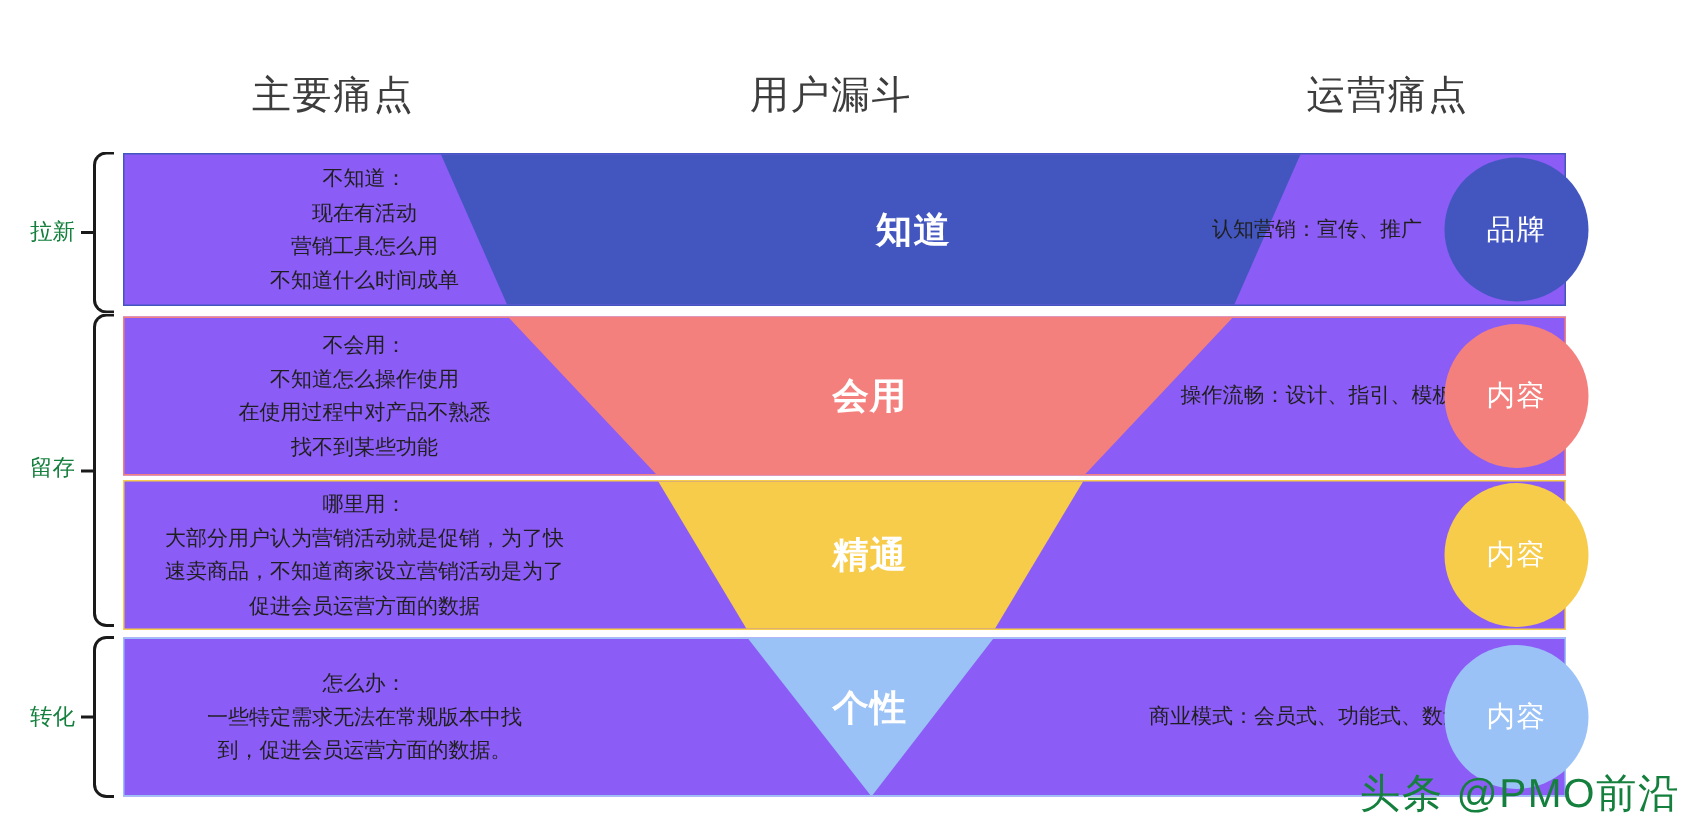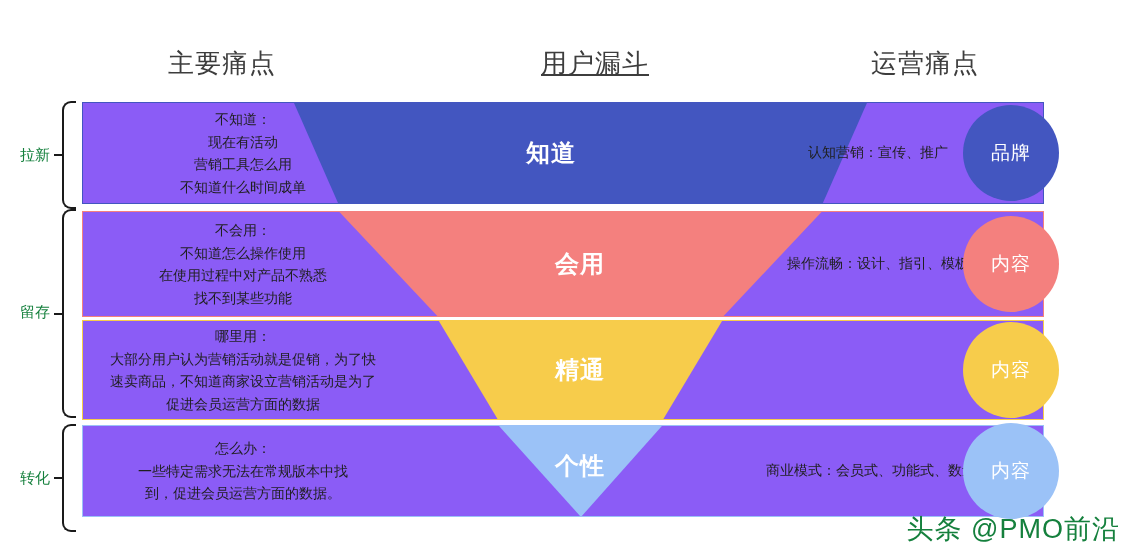--- a/index.html
+++ b/index.html
@@ -17,21 +17,21 @@
   .col-header{
     position:absolute;
     font-size:26px;
     color:#3d3d3d;
     letter-spacing:1px;
     white-space:nowrap;
     text-align:center;
     transform:translateX(-50%);
   }
   #hdr-pain{left:222px;top:46px;}
-  #hdr-funnel{left:595px;top:46px;text-decoration:underline;}
+  #hdr-funnel{left:554px;top:46px;}
   #hdr-ops{left:925px;top:46px;}
 
   
   .group{position:absolute;left:0;width:80px;}
   .group-label{
     position:absolute;
     left:20px;
     font-size:15px;
     color:#15803d;
     white-space:nowrap;
@@ -165,21 +165,21 @@
         <svg viewBox="0 0 962 104" preserveAspectRatio="none" aria-hidden="true">
           <polygon points="211,0 786,0 741,104 256,104" fill="#4356C0"></polygon>
         </svg>
       </div>
       <div class="pain-text">
         <div>不知道：</div>
         <div>现在有活动</div>
         <div>营销工具怎么用</div>
         <div>不知道什么时间成单</div>
       </div>
-      <div class="funnel-label" style="left:468px;text-align:center;">知道</div>
+      <div class="funnel-label" style="left:526px;text-align:center;">知道</div>
       <div class="ops-text">认知营销：宣传、推广</div>
     </div>
     <div class="circle" style="right:-16px;width:96px;height:96px;background:#4356C0;">
       <span>品牌</span>
     </div>
   </div>
 
   <div class="row" id="row-1" style="top:211px;height:106px;border-color:#F4807E;">
     <div class="row-inner">
       <div class="funnel-seg">
@@ -214,21 +214,21 @@
         <div>速卖商品，不知道商家设立营销活动是为了</div>
         <div>促进会员运营方面的数据</div>
       </div>
       <div class="funnel-label" style="left:497px;">精通</div>
     </div>
     <div class="circle" style="right:-16px;width:96px;height:96px;background:#F7CC4B;">
       <span>内容</span>
     </div>
   </div>
 
-  <div class="row" id="row-3" style="top:425px;height:92px;border-color:#9BC2F7;text-decoration:underline;">
+  <div class="row" id="row-3" style="top:425px;height:106px;border-color:#9BC2F7;text-decoration:underline;">
     <div class="row-inner">
       <div class="funnel-seg">
         <svg viewBox="0 0 962 108" preserveAspectRatio="none" aria-hidden="true">
           <polygon points="416,0 581,0 499,108" fill="#9BC2F7"></polygon>
         </svg>
       </div>
       <div class="pain-text">
         <div>怎么办：</div>
         <div>一些特定需求无法在常规版本中找</div>
         <div>到，促进会员运营方面的数据。</div>

